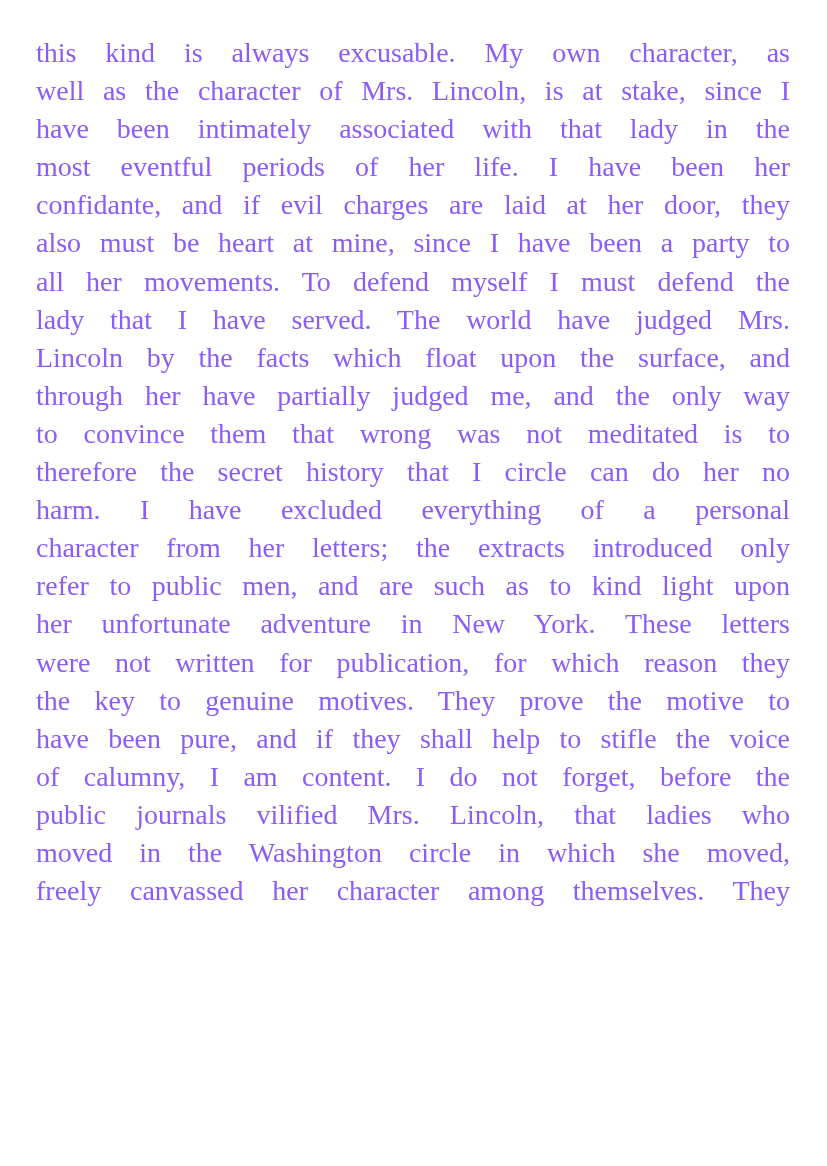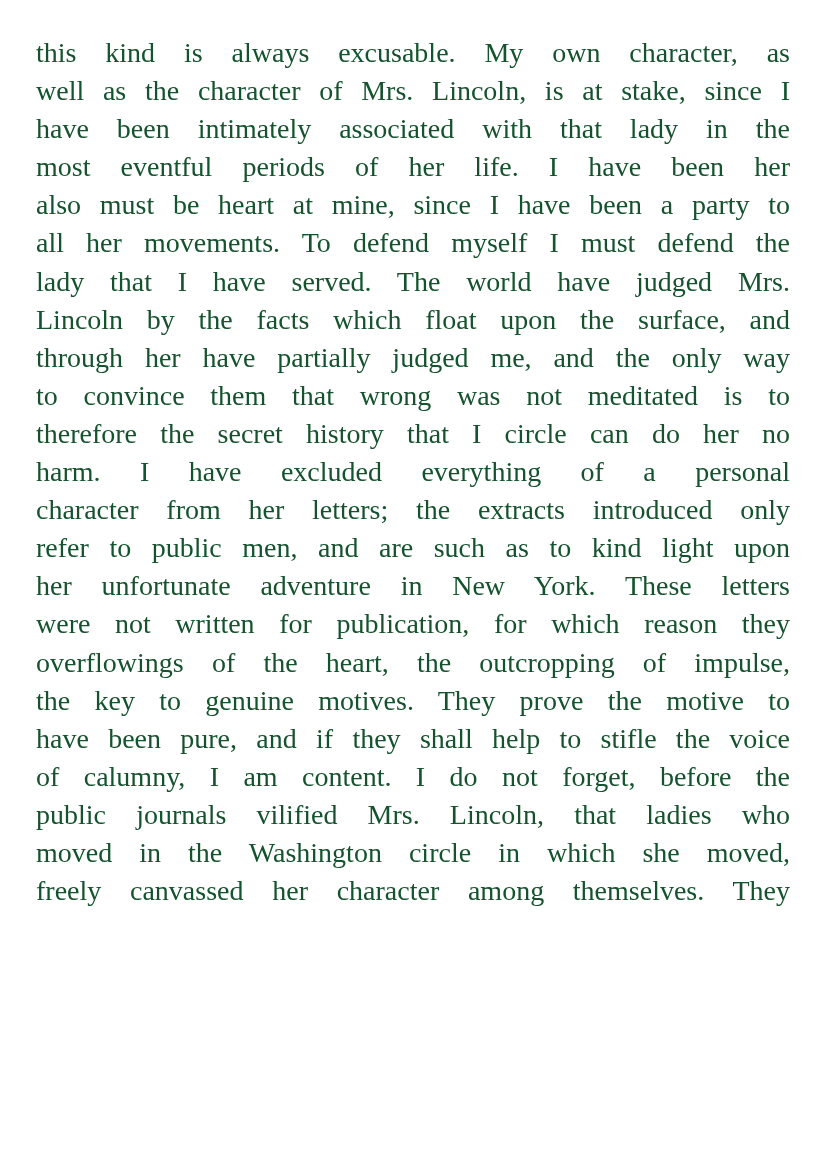--- a/index.html
+++ b/index.html
@@ -7,21 +7,21 @@
     padding: 0;
     background: #ffffff;
   }
   .page {
     position: relative;
     width: 827px;
     height: 1166px;
     background: #ffffff;
     overflow: hidden;
     font-family: "Liberation Serif", "DejaVu Serif", serif;
-    color: #14532d;
+    color: #8b5cf6;
   }
   .text-block {
     position: absolute;
     top: 34px;
     left: 36px;
     width: 754px;
   }
   .text-line {
     font-size: 28px;
     line-height: 38.1px;
@@ -33,33 +33,33 @@
 </style>
 </head>
 <body>
 
 <div class="page">
   <div class="text-block">
       <div class="text-line">this kind is always excusable. My own character, as</div>
       <div class="text-line">well as the character of Mrs. Lincoln, is at stake, since I</div>
       <div class="text-line">have been intimately associated with that lady in the</div>
       <div class="text-line">most eventful periods of her life. I have been her</div>
+      <div class="text-line">confidante, and if evil charges are laid at her door, they</div>
       <div class="text-line">also must be heart at mine, since I have been a party to</div>
       <div class="text-line">all her movements. To defend myself I must defend the</div>
       <div class="text-line">lady that I have served. The world have judged Mrs.</div>
       <div class="text-line">Lincoln by the facts which float upon the surface, and</div>
       <div class="text-line">through her have partially judged me, and the only way</div>
       <div class="text-line">to convince them that wrong was not meditated is to</div>
       <div class="text-line">therefore the secret history that I circle can do her no</div>
       <div class="text-line">harm. I have excluded everything of a personal</div>
       <div class="text-line">character from her letters; the extracts introduced only</div>
       <div class="text-line">refer to public men, and are such as to kind light upon</div>
       <div class="text-line">her unfortunate adventure in New York. These letters</div>
       <div class="text-line">were not written for publication, for which reason they</div>
-      <div class="text-line">overflowings of the heart, the outcropping of impulse,</div>
       <div class="text-line">the key to genuine motives. They prove the motive to</div>
       <div class="text-line">have been pure, and if they shall help to stifle the voice</div>
       <div class="text-line">of calumny, I am content. I do not forget, before the</div>
       <div class="text-line">public journals vilified Mrs. Lincoln, that ladies who</div>
       <div class="text-line">moved in the Washington circle in which she moved,</div>
       <div class="text-line">freely canvassed her character among themselves. They</div>
     </div>
 </div>
 
 </body></html>

